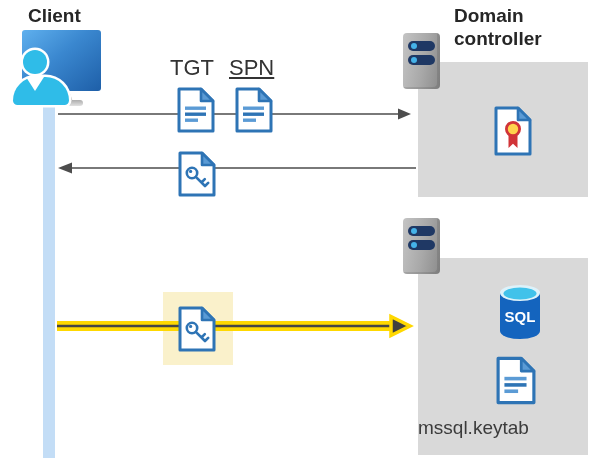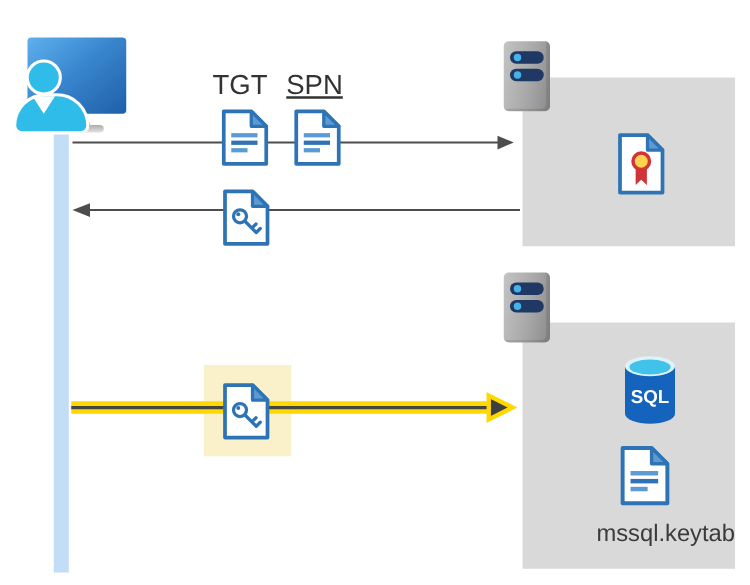--- a/index.html
+++ b/index.html
@@ -6,21 +6,21 @@
   .canvas {
     position:relative; width:600px; height:468px; background:#ffffff;
     font-family:"Liberation Sans", sans-serif; overflow:hidden;
   }
   .abs { position:absolute; }
   .gray-box { position:absolute; background:#D9D9D9; }
   .hl-box { position:absolute; background:#FAF1CB; }
   .lifeline { position:absolute; background:#C3DDF6; }
   .label-bold { position:absolute; font-weight:700; color:#262626; font-size:19px; line-height:23px; }
   .label-reg  { position:absolute; font-weight:400; color:#333333; font-size:22px; text-align:center; }
-  .label-keytab { position:absolute; font-weight:400; color:#3B3B3B; font-size:19px; text-align:right; }
+  .label-keytab { position:absolute; font-weight:400; color:#3B3B3B; font-size:19px; text-align:left; }
   .layer { position:absolute; left:0; top:0; }
 
   
   .server-icon { position:absolute; width:37px; height:56px; border-radius:4px;
     background:linear-gradient(100deg,#C4C4C4 0%,#A8A8A8 55%,#8B8B8B 100%);
     box-shadow:inset -3px -2px 0 rgba(0,0,0,0.10); }
   .server-pill { position:absolute; left:5px; width:27px; height:10px; border-radius:5px; background:#1F3864; }
   .server-pill .dot { position:absolute; left:3px; top:2px; width:6px; height:6px; border-radius:50%; background:#45B2E8; }
 
   
@@ -67,20 +67,21 @@
   </svg>
 
   <div>
     <div class="monitor"></div>
     <div class="stand-neck"></div>
     <div class="stand-base"></div>
     <div class="person-body"></div>
     <div class="person-collar"></div>
     <div class="person-head"></div>
   </div>
+  <div class="label-bold" style="left:28px;top:4px;">Client</div>
 
   <div class="label-reg" style="left:170px;top:55px;width:40px;">TGT</div>
   <div class="label-reg" style="left:229px;top:55px;width:40px;text-decoration:underline;">SPN</div>
 
   <svg class="abs" style="left:177px;top:87px;" width="38" height="46" viewBox="0 0 38 46">
     <path d="M2 2 H24 L36 14 V44 H2 Z" fill="#ffffff" stroke="#2E74B5" stroke-width="3" stroke-linejoin="round"></path>
     <path d="M24 2 L36 14 H24 Z" fill="#5B9BD5" stroke="#2E74B5" stroke-width="2.6" stroke-linejoin="round"></path>
     <rect x="8" y="19.5" width="21" height="3.4" fill="#5B9BD5"></rect>
     <rect x="8" y="25.5" width="21" height="3.4" fill="#2E74B5"></rect>
     <rect x="8" y="31.5" width="13" height="3.4" fill="#5B9BD5"></rect>
@@ -111,20 +112,21 @@
   </svg>
 
   <div class="server-icon" style="left:403px;top:33px;">
     <div class="server-pill" style="top:8px;">
         <span class="dot"></span>
       </div>
     <div class="server-pill" style="top:22px;">
         <span class="dot"></span>
       </div>
   </div>
+  <div class="label-bold" style="left:454px;top:4px;width:115px;">Domain controller</div>
 
   <svg class="abs" style="left:494px;top:106px;" width="38" height="50" viewBox="0 0 38 50">
     <path d="M2 2 H24 L36 14 V48 H2 Z" fill="#ffffff" stroke="#2E74B5" stroke-width="3" stroke-linejoin="round"></path>
     <path d="M24 2 L36 14 H24 Z" fill="#5B9BD5" stroke="#2E74B5" stroke-width="2.6" stroke-linejoin="round"></path>
     <path d="M14.5 27 H23.5 V42 L19 37.8 L14.5 42 Z" fill="#D13438"></path>
     <circle cx="19" cy="23" r="6.6" fill="#FFD34D" stroke="#D13438" stroke-width="2.8"></circle>
   </svg>
 
   <div class="server-icon" style="left:403px;top:218px;">
     <div class="server-pill" style="top:8px;">

